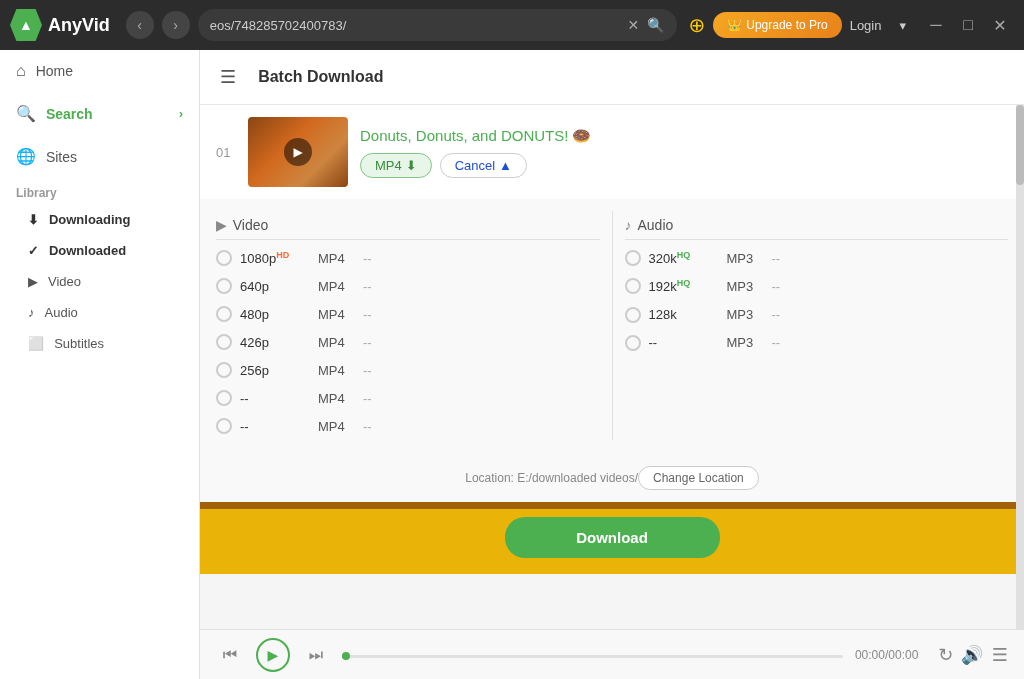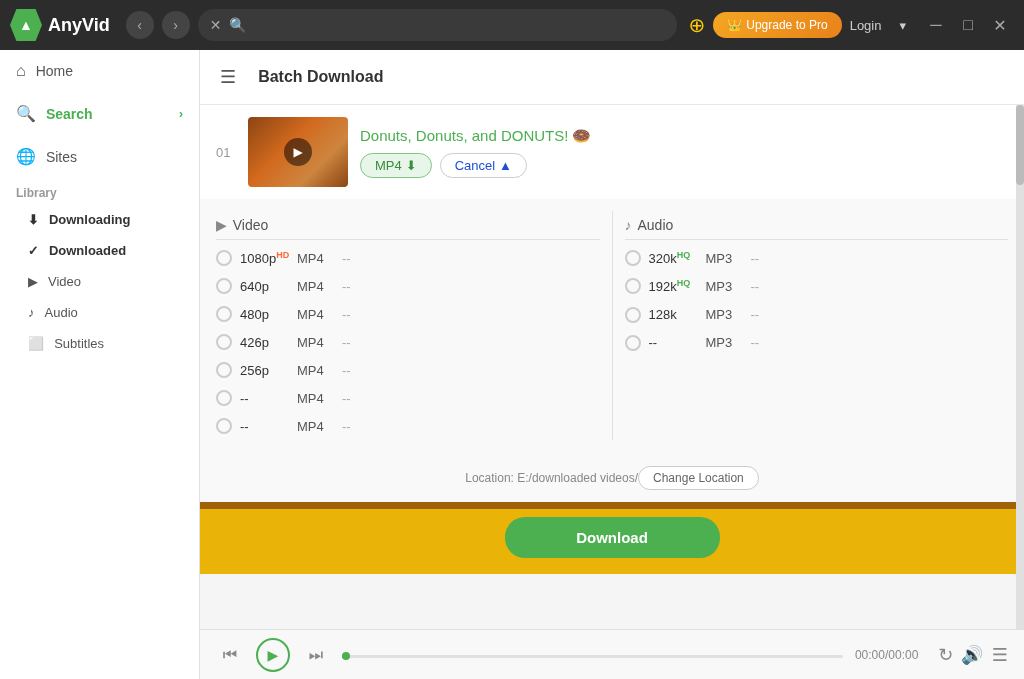--- a/index.html
+++ b/index.html
@@ -243,21 +243,21 @@
       padding: 6px 0;
     }
     .format-radio {
       width: 16px; height: 16px;
       border-radius: 50%;
       border: 2px solid #ccc;
       flex-shrink: 0;
       cursor: pointer;
     }
     .format-res {
-      width: 65px;
+      width: 86px;
       font-size: 13px;
       color: #333;
       padding-left: 8px;
     }
     .hq-badge {
       font-size: 9px;
       color: #4caf50;
       font-weight: bold;
       vertical-align: super;
     }
@@ -384,20 +384,21 @@
 <body>
 
 <div class="titlebar">
   <div class="logo-area">
     <div class="logo-icon">▲</div>
     <span class="app-name">AnyVid</span>
   </div>
   <button class="nav-btn">‹</button>
   <button class="nav-btn">›</button>
   <div class="url-bar">
+    <span class="url-text">eos/748285702400783/</span>
     <span class="url-close">✕</span>
     <span class="url-search-icon">🔍</span>
   </div>
   <span class="url-add">⊕</span>
   <button class="upgrade-btn">
     <span>👑</span>
     <span>Upgrade to Pro</span>
   </button>
   <div class="login-area">
     <span>Login</span>

